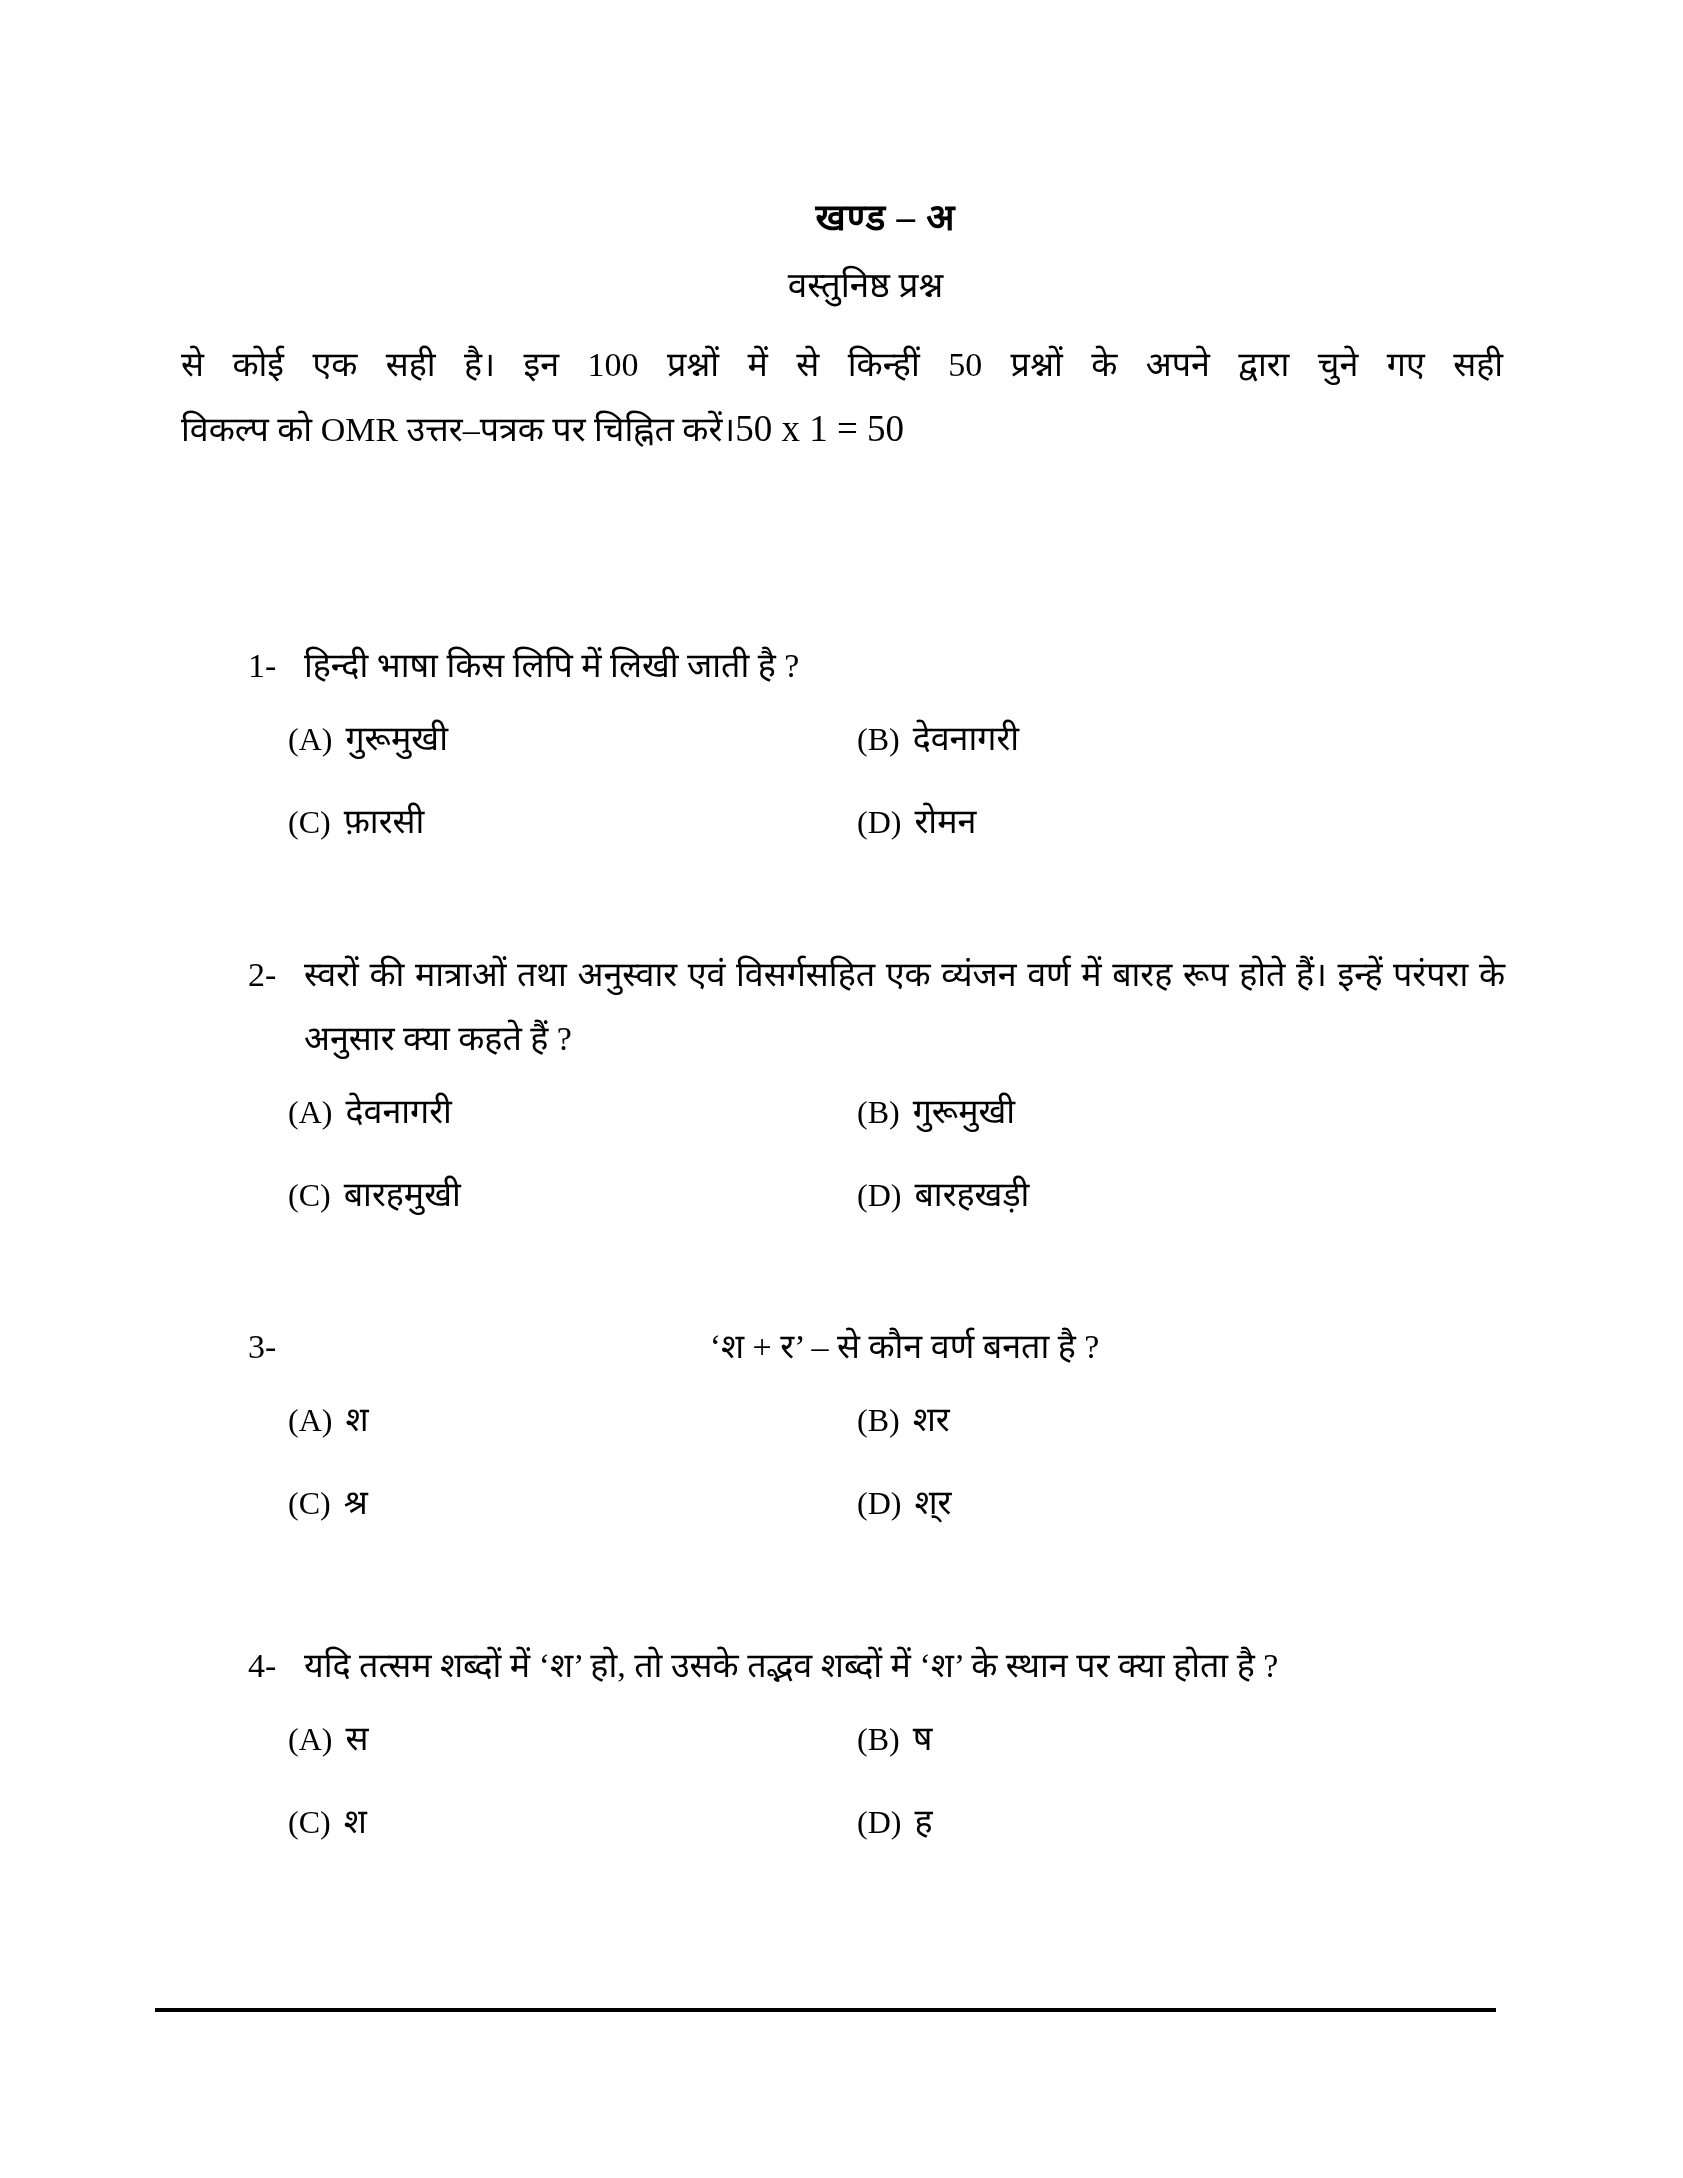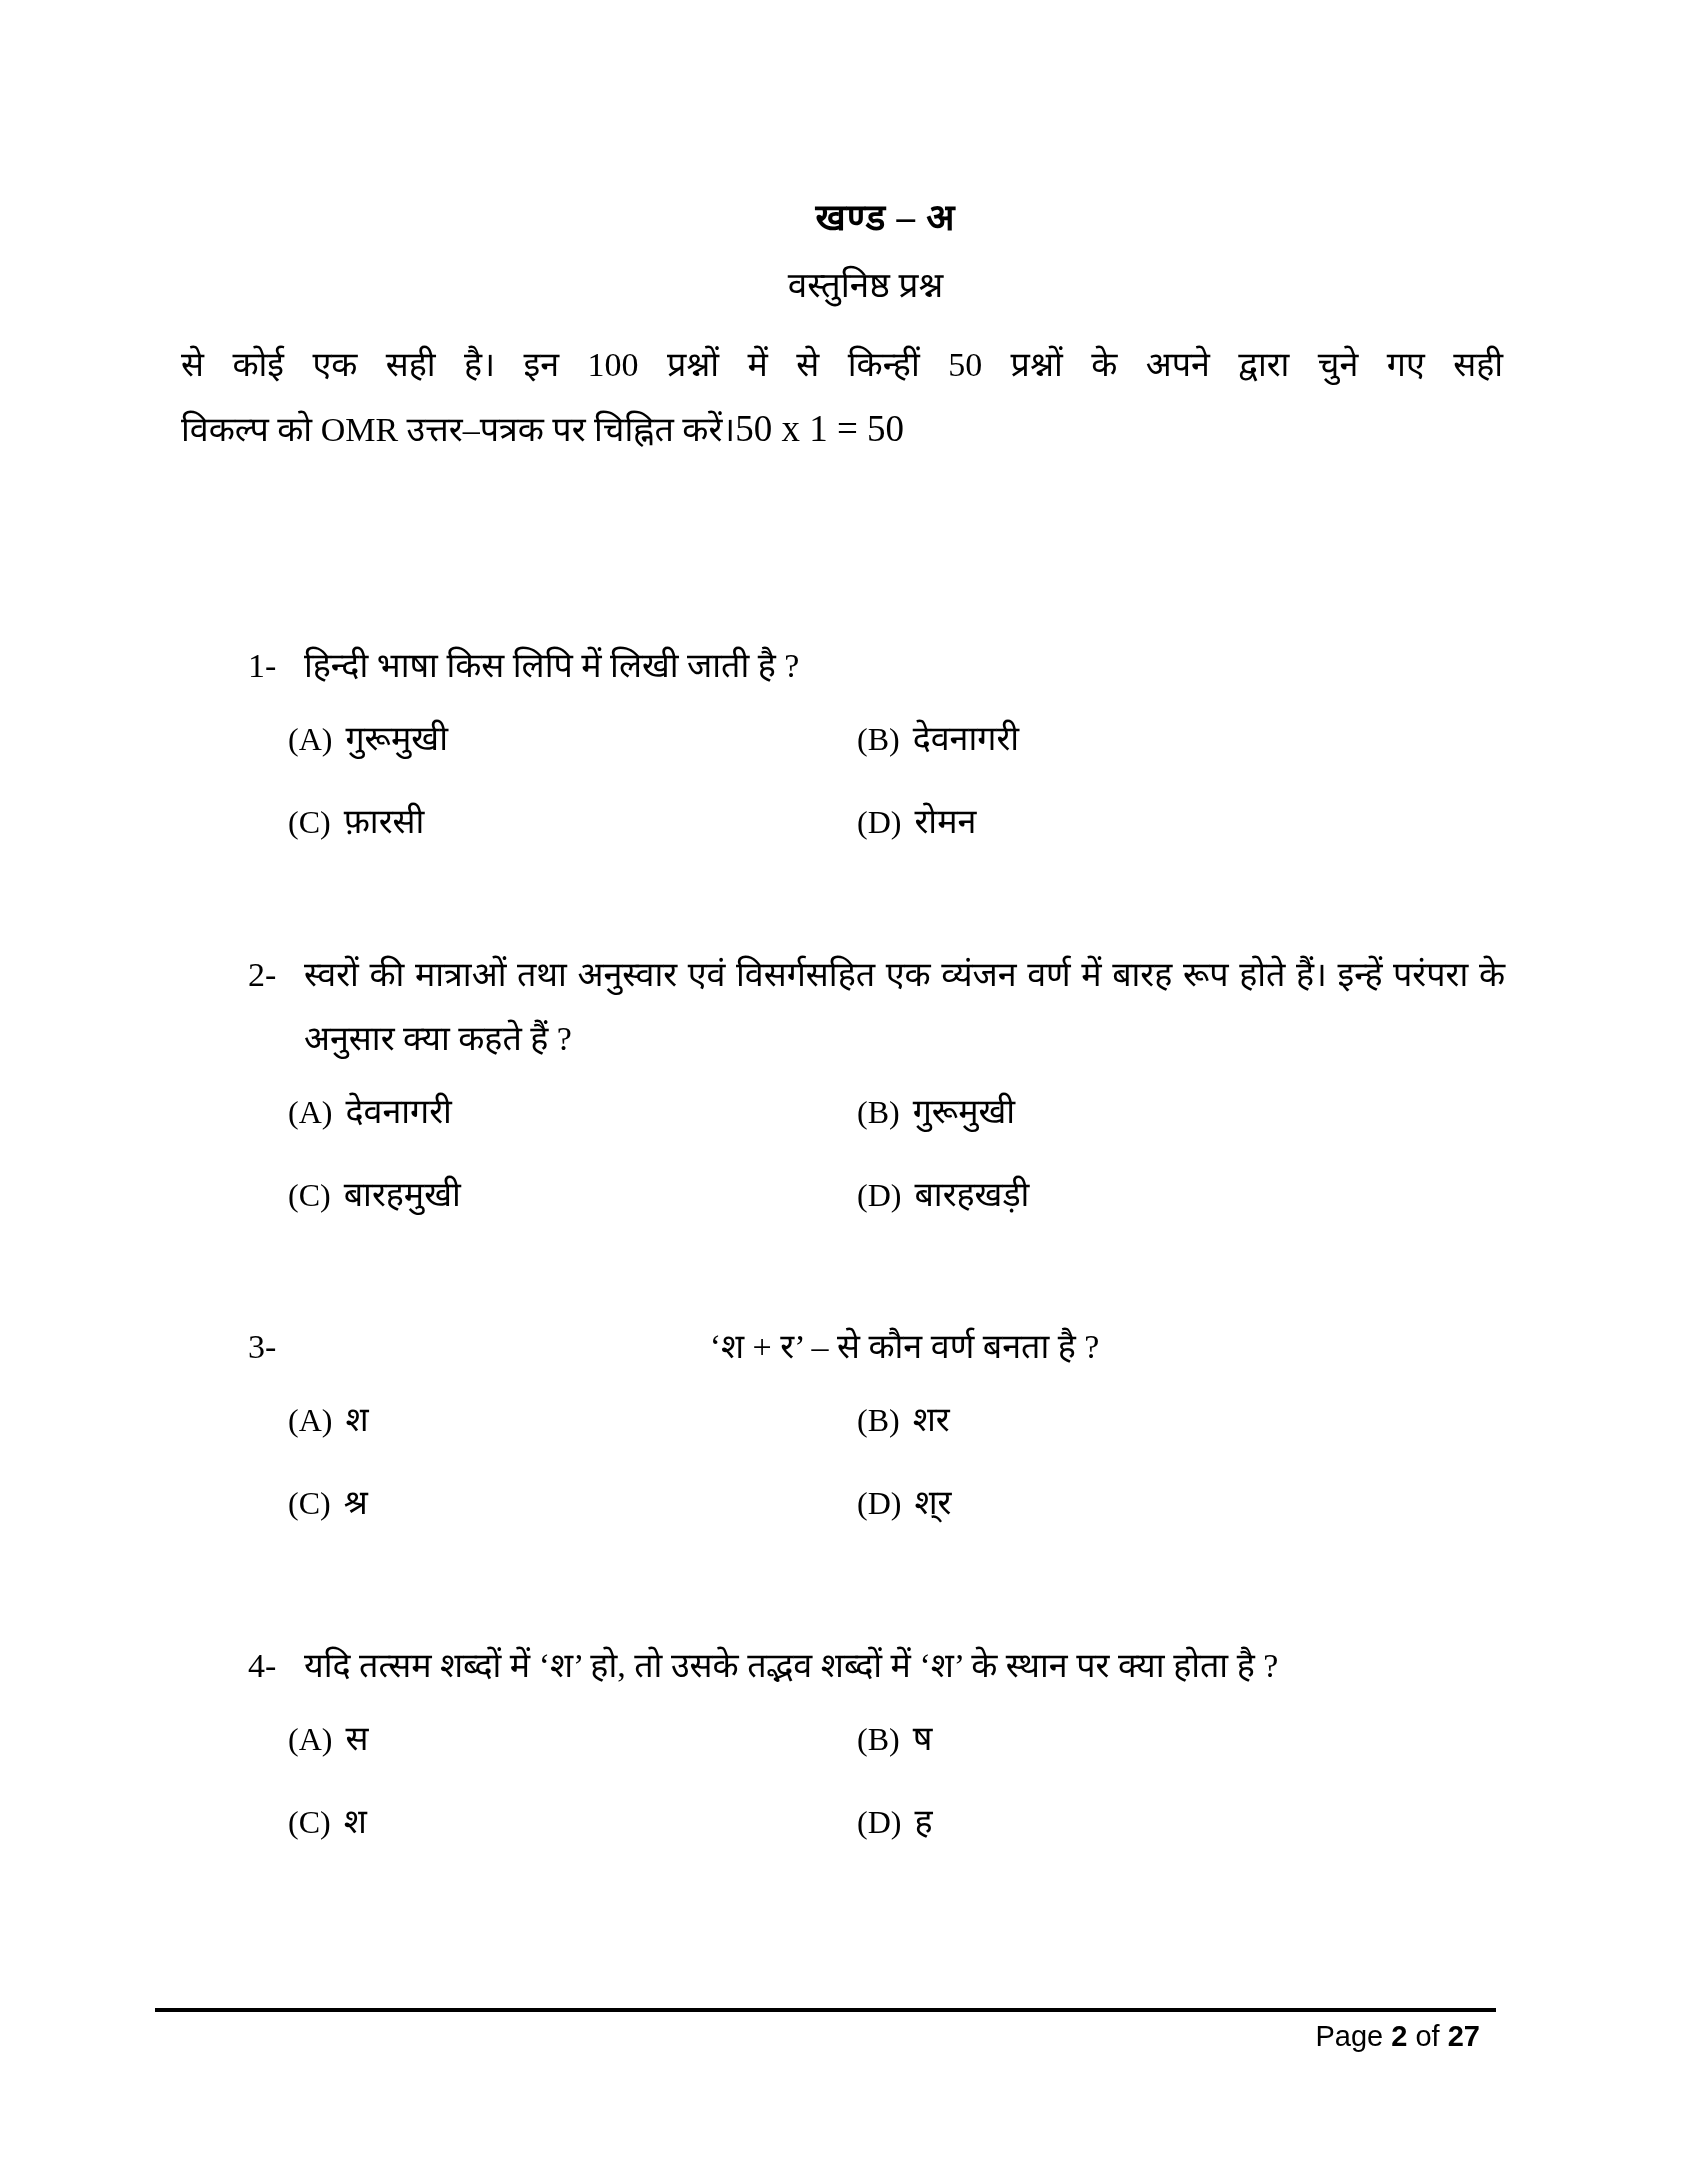--- a/index.html
+++ b/index.html
@@ -163,16 +163,15 @@
         <span>श</span>
       </div>
       <div class="option">
         <span class="opt-label latin">(D)</span>
         <span>ह</span>
       </div>
     </div>
   </div>
 
   <div class="footer-rule"></div>
-  <div class="footer-text"><span>Page </span><b>2</b><span> of </span><b>27</b></div>
 
 </div>
 
 
 </body></html>

